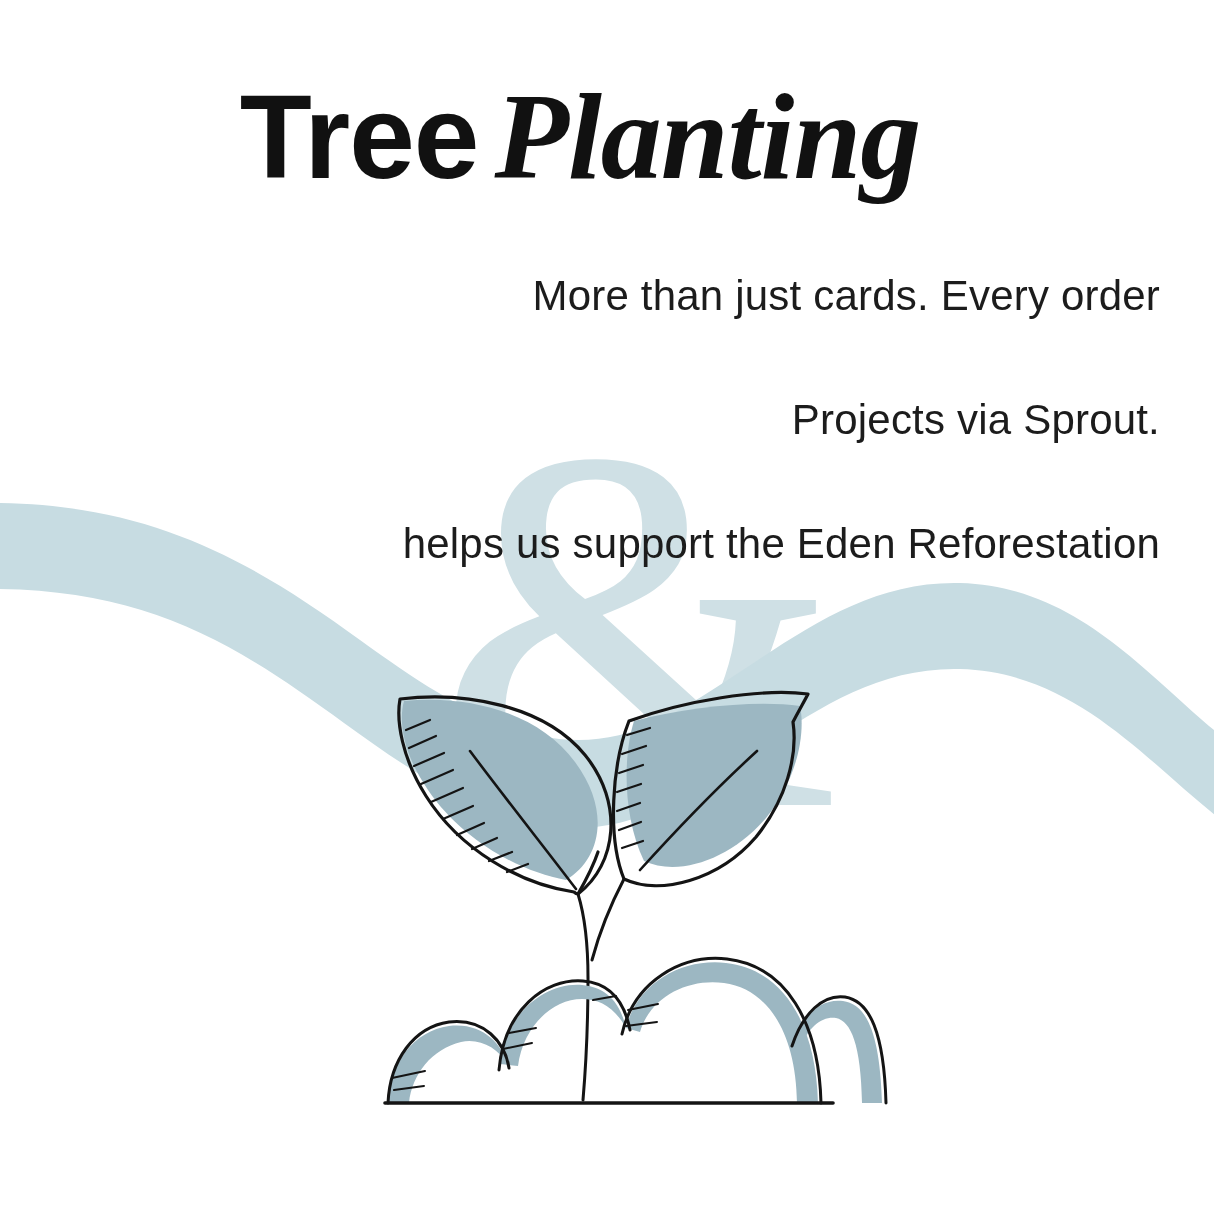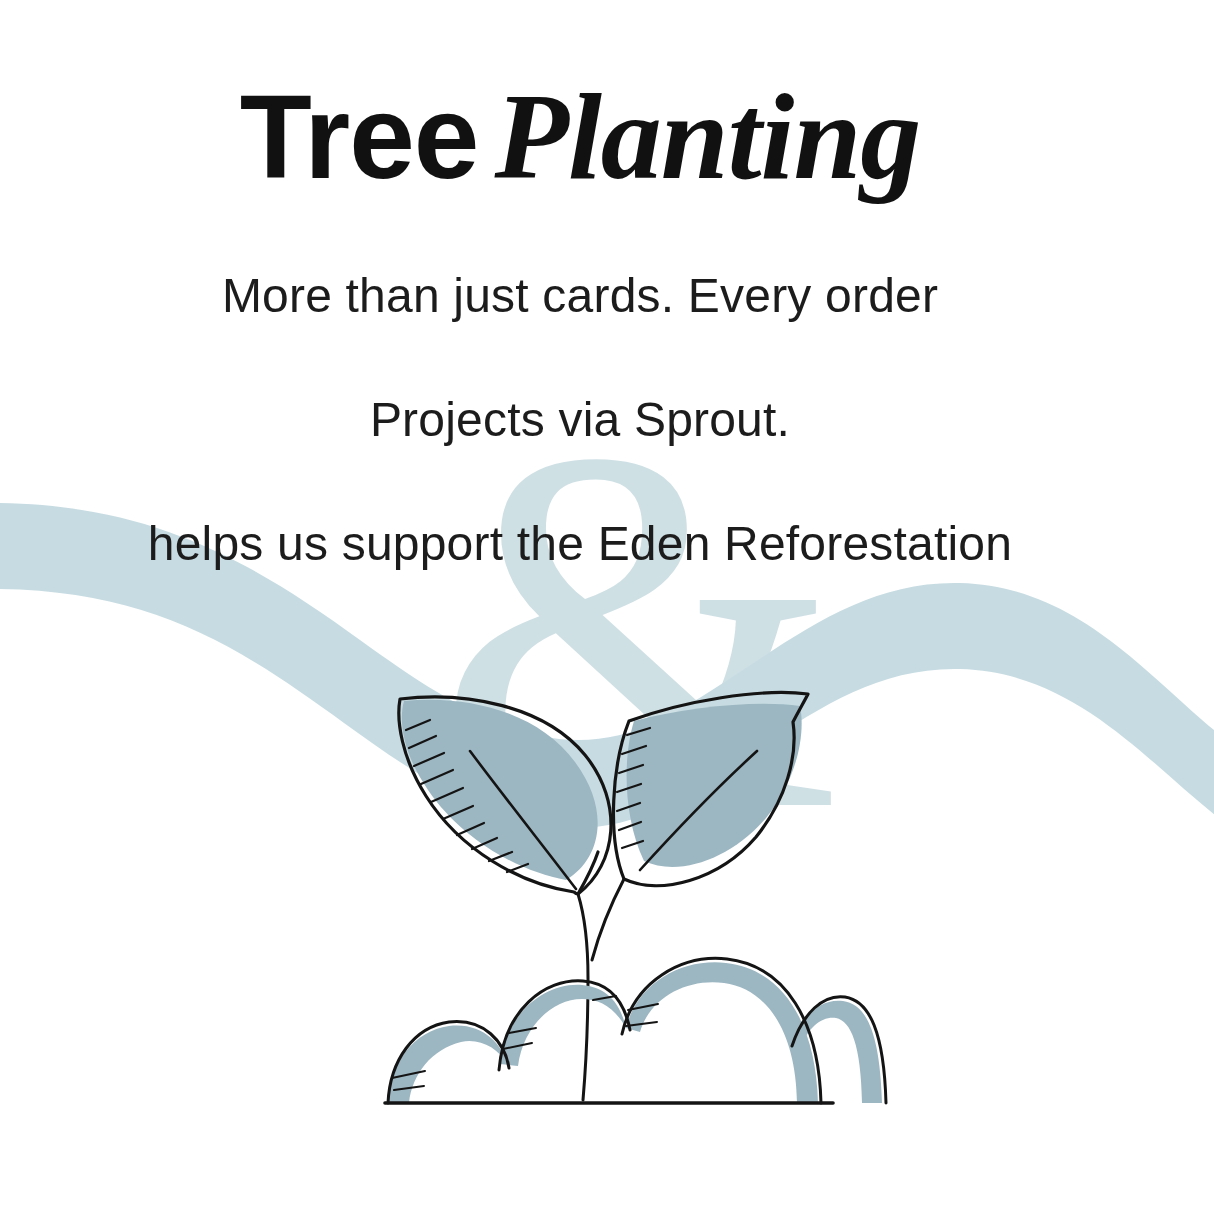--- a/index.html
+++ b/index.html
@@ -76,25 +76,26 @@
   }
 
   #body-copy {
     margin: 0;
     padding-top: 36px;
   }
   .body-line {
     display: block;
     font-family: "Liberation Sans", sans-serif;
     font-weight: 300;
-    font-size: 48px;
+    font-size: 42px;
     line-height: 124px;
     letter-spacing: 0.2px;
     color: #1c1c1c;
     white-space: nowrap;
+    text-align: right;
   }
 </style>
 </head>
 <body>
 
 <div id="promo-card">
 
   <svg id="background-art" viewBox="0 0 1214 1214" aria-hidden="true">
 
     <g>

